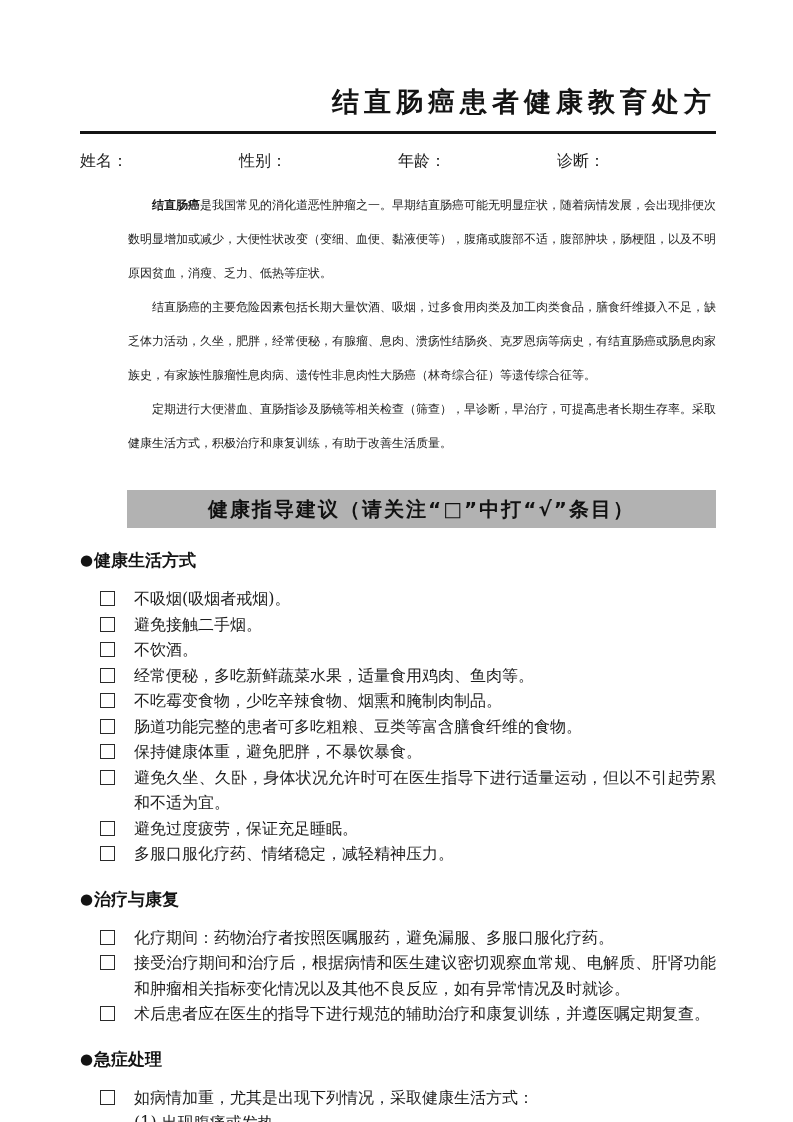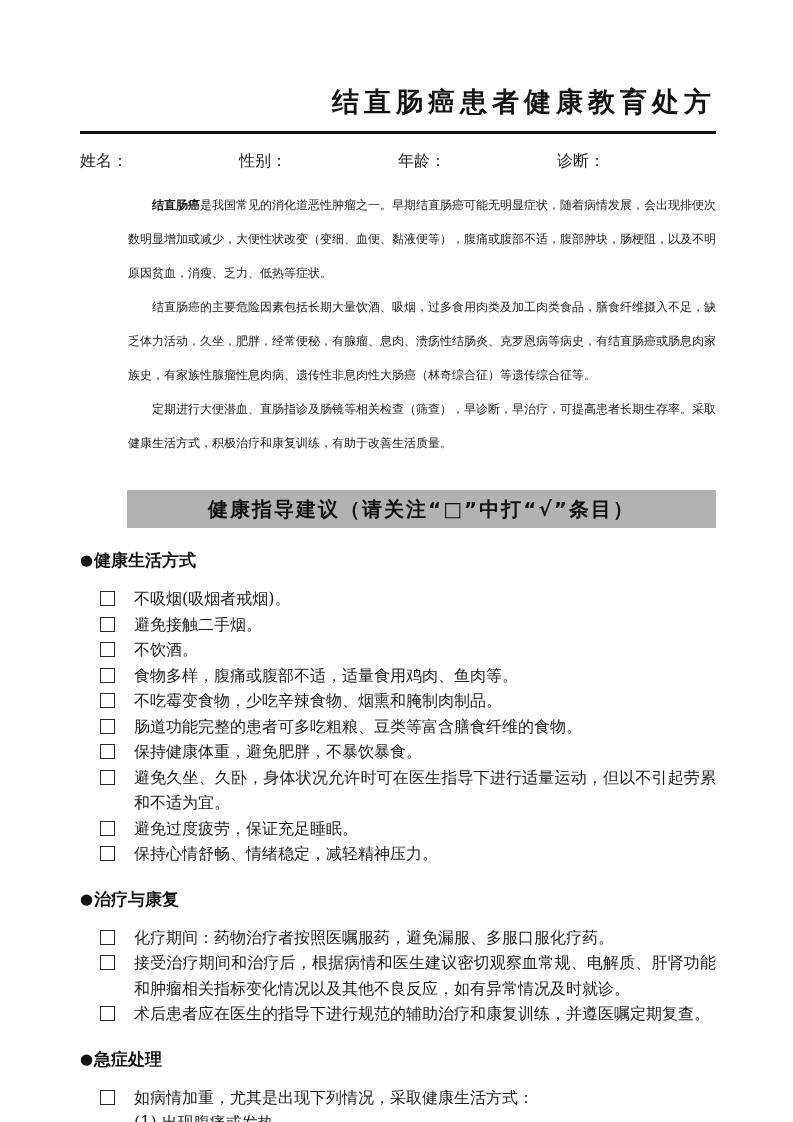--- a/index.html
+++ b/index.html
@@ -163,21 +163,21 @@
         <div class="check-item">
           <span class="cb"></span>
           <span class="txt">避免接触二手烟。</span>
         </div>
         <div class="check-item">
           <span class="cb"></span>
           <span class="txt">不饮酒。</span>
         </div>
         <div class="check-item">
           <span class="cb"></span>
-          <span class="txt">食物多样，腹痛或腹部不适，适量食用鸡肉、鱼肉等。</span>
+          <span class="txt">经常便秘，多吃新鲜蔬菜水果，适量食用鸡肉、鱼肉等。</span>
         </div>
         <div class="check-item">
           <span class="cb"></span>
           <span class="txt">不吃霉变食物，少吃辛辣食物、烟熏和腌制肉制品。</span>
         </div>
         <div class="check-item">
           <span class="cb"></span>
           <span class="txt">肠道功能完整的患者可多吃粗粮、豆类等富含膳食纤维的食物。</span>
         </div>
         <div class="check-item">
@@ -187,21 +187,21 @@
         <div class="check-item">
           <span class="cb"></span>
           <span class="txt">避免久坐、久卧，身体状况允许时可在医生指导下进行适量运动，但以不引起劳累和不适为宜。</span>
         </div>
         <div class="check-item">
           <span class="cb"></span>
           <span class="txt">避免过度疲劳，保证充足睡眠。</span>
         </div>
         <div class="check-item">
           <span class="cb"></span>
-          <span class="txt">保持心情舒畅、情绪稳定，减轻精神压力。</span>
+          <span class="txt">多服口服化疗药、情绪稳定，减轻精神压力。</span>
         </div>
       </div>
     </div>
 
     <div class="section">
       <div class="section-header">
         <span class="bullet">●</span><span>治疗与康复</span>
       </div>
       <div class="checklist">
         <div class="check-item">

